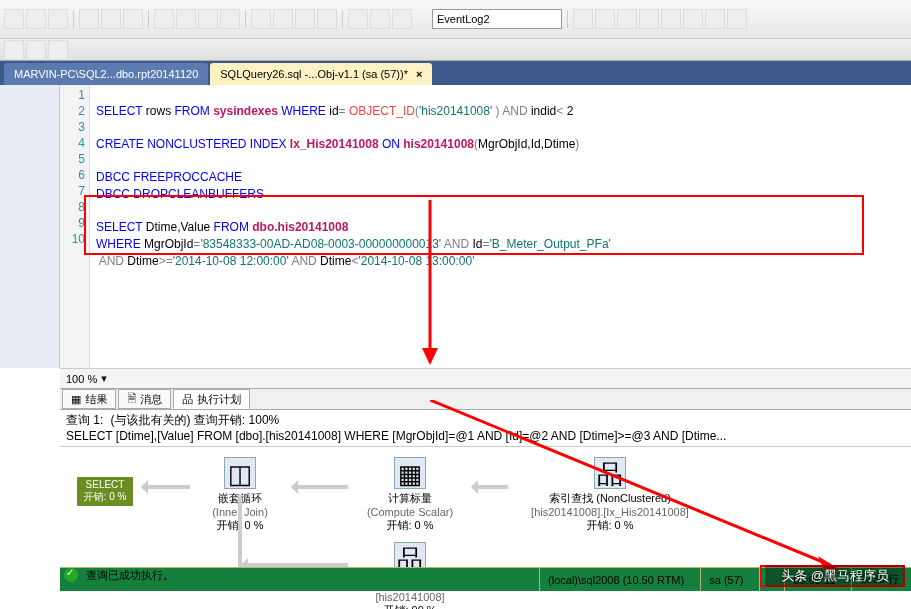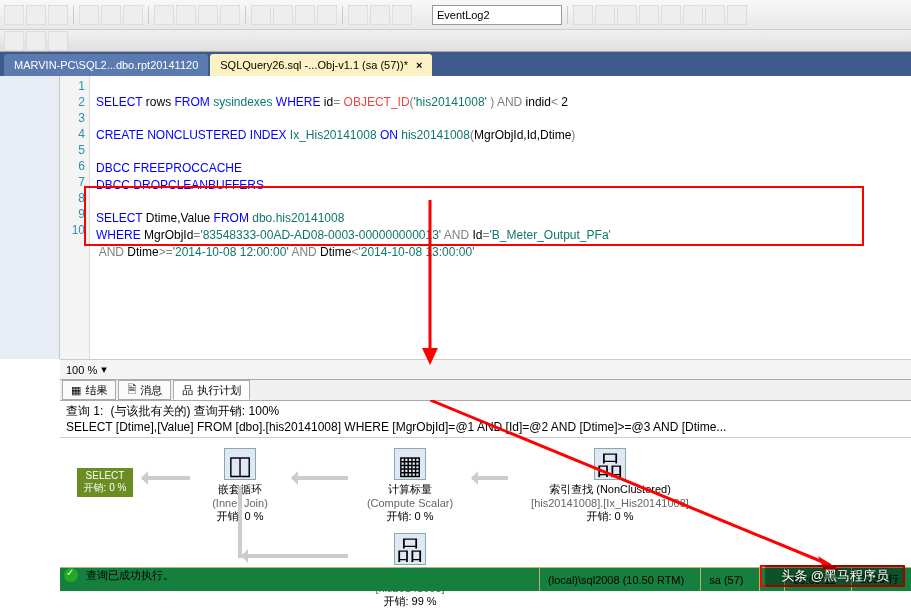--- a/index.html
+++ b/index.html
@@ -1,35 +1,35 @@
 <!DOCTYPE html>
 <html><head>
 <meta charset="utf-8">
 <style>
 * { margin: 0; padding: 0; box-sizing: border-box; font-family: "Microsoft YaHei", Tahoma, sans-serif; }
 body { width: 911px; height: 609px; background: #fff; font-size: 11px; overflow: hidden; position: relative; }
-.toolbar-area { height: 30px; background: linear-gradient(#f8f8f8,#e8e8e8); border-bottom: 1px solid #ccc; display: flex; align-items: center; padding: 0 4px; gap: 2px; }
+.toolbar-area { height: 39px; background: linear-gradient(#f8f8f8,#e8e8e8); border-bottom: 1px solid #ccc; display: flex; align-items: center; padding: 0 4px; gap: 2px; }
 .tb-btn { width: 20px; height: 20px; background: #eee; border: 1px solid #ddd; display: inline-block; }
 .tb-sep { width: 1px; height: 18px; background: #ccc; margin: 0 3px; }
 .combo { height: 20px; width: 130px; background: #fff; border: 1px solid #999; font-size: 11px; padding: 0 4px; margin-left: 6px; }
 .small-tb { height: 22px; background: linear-gradient(#f0f0f0,#e0e0e0); border-bottom: 1px solid #aaa; display: flex; align-items: center; padding: 0 4px; gap: 2px; }
 .tabbar { height: 24px; background: #3e5a8a; display: flex; align-items: flex-end; padding-left: 4px; }
 .tab { height: 22px; padding: 0 10px; display: flex; align-items: center; font-size: 11px; border-top-left-radius: 3px; border-top-right-radius: 3px; margin-right: 2px; cursor: pointer; }
 .tab.inactive { background: #5a7ab0; color: #fff; }
 .tab.active { background: #fdf2c4; color: #000; }
 .tab .x { margin-left: 8px; font-weight: bold; }
 .pin-area { display: flex; }
 .pin-col { width: 60px; background: #e8ecf4; border-right: 1px solid #bcc; height: 283px; writing-mode: vertical-rl; text-align: center; font-size: 10px; color: #444; padding-top: 6px; }
 .editor-zone { display: flex; height: 283px; }
 .gutter { width: 30px; background: #f4f4f4; border-right: 1px solid #ddd; text-align: right; padding: 2px 4px 0 0; font-family: Consolas, monospace; font-size: 12px; color: #2b91af; }
 .gutter div { height: 16px; line-height: 16px; }
 .editor { flex: 1; padding: 2px 6px; font-family: Consolas, "Courier New", monospace; font-size: 12px; line-height: 16px; white-space: pre; position: relative; }
 .kw { color: #0000ff; }
 .fn { color: #ef4444; }
-.obj { color: #0f766e; }
+.obj { color: #be185d; font-weight: bold; }
 .str { color: #0f766e; }
 .op { color: #808080; }
 .redbox { border: 2px solid #ff0000; position: absolute; pointer-events: none; }
 .zoom-row { height: 20px; border-top: 1px solid #ccc; display: flex; align-items: center; padding: 8px 6px; font-size: 11px; background: #f4f4f4; }
 .results-tabs { height: 22px; background: #f0f0f0; border-top: 1px solid #aaa; border-bottom: 1px solid #aaa; display: flex; align-items: center; }
 .rtab { height: 20px; padding: 0 8px; border: 1px solid #aaa; background: #fafafa; margin-left: 2px; display: flex; align-items: center; gap: 4px; font-size: 11px; cursor: pointer; }
 .rtab.sel { background: #fff; border-bottom: 1px solid #fff; }
 .plan-area { height: 210px; background: #fff; position: relative; overflow: hidden; font-size: 11px; }
 .plan-header { padding: 2px 6px; font-family: "Courier New", monospace; font-size: 12px; border-bottom: 1px solid #ccc; }
 .plan-canvas { position: relative; height: 180px; }

